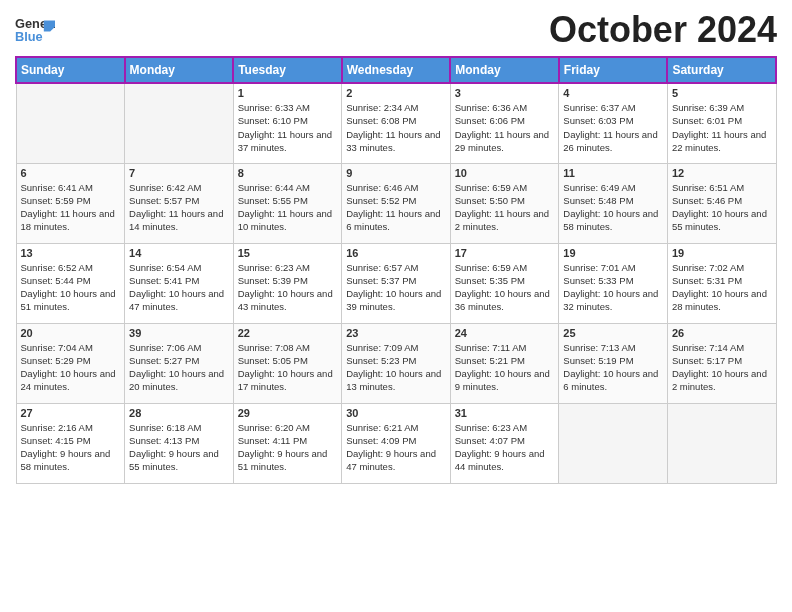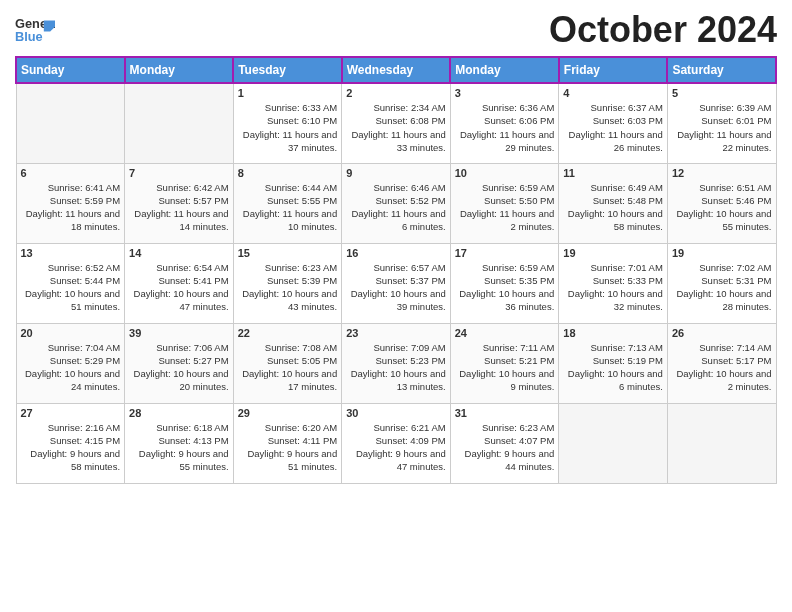--- a/index.html
+++ b/index.html
@@ -79,21 +79,20 @@
     .day-num {
       font-weight: bold;
       font-size: 11px;
       display: block;
       margin-bottom: 2px;
     }
     .day-info {
       font-size: 9.5px;
       line-height: 1.4;
       color: #333;
-      text-align: right;
     }
   </style>
 </head>
 <body>
 
 <div class="header">
   <div class="logo">
     <div class="logo-row">
       <svg class="logo-icon" viewBox="0 0 50 40">
         <text x="0" y="18" font-size="16" font-weight="bold" fill="#333">General</text>
@@ -267,21 +266,21 @@
 Sunset: 5:23 PM
 Daylight: 10 hours and 13 minutes.</div>
         </td>
         <td>
           <span class="day-num">24</span>
           <div class="day-info">Sunrise: 7:11 AM
 Sunset: 5:21 PM
 Daylight: 10 hours and 9 minutes.</div>
         </td>
         <td>
-          <span class="day-num">18</span>
+          <span class="day-num">25</span>
           <div class="day-info">Sunrise: 7:13 AM
 Sunset: 5:19 PM
 Daylight: 10 hours and 6 minutes.</div>
         </td>
         <td>
           <span class="day-num">26</span>
           <div class="day-info">Sunrise: 7:14 AM
 Sunset: 5:17 PM
 Daylight: 10 hours and 2 minutes.</div>
         </td>

